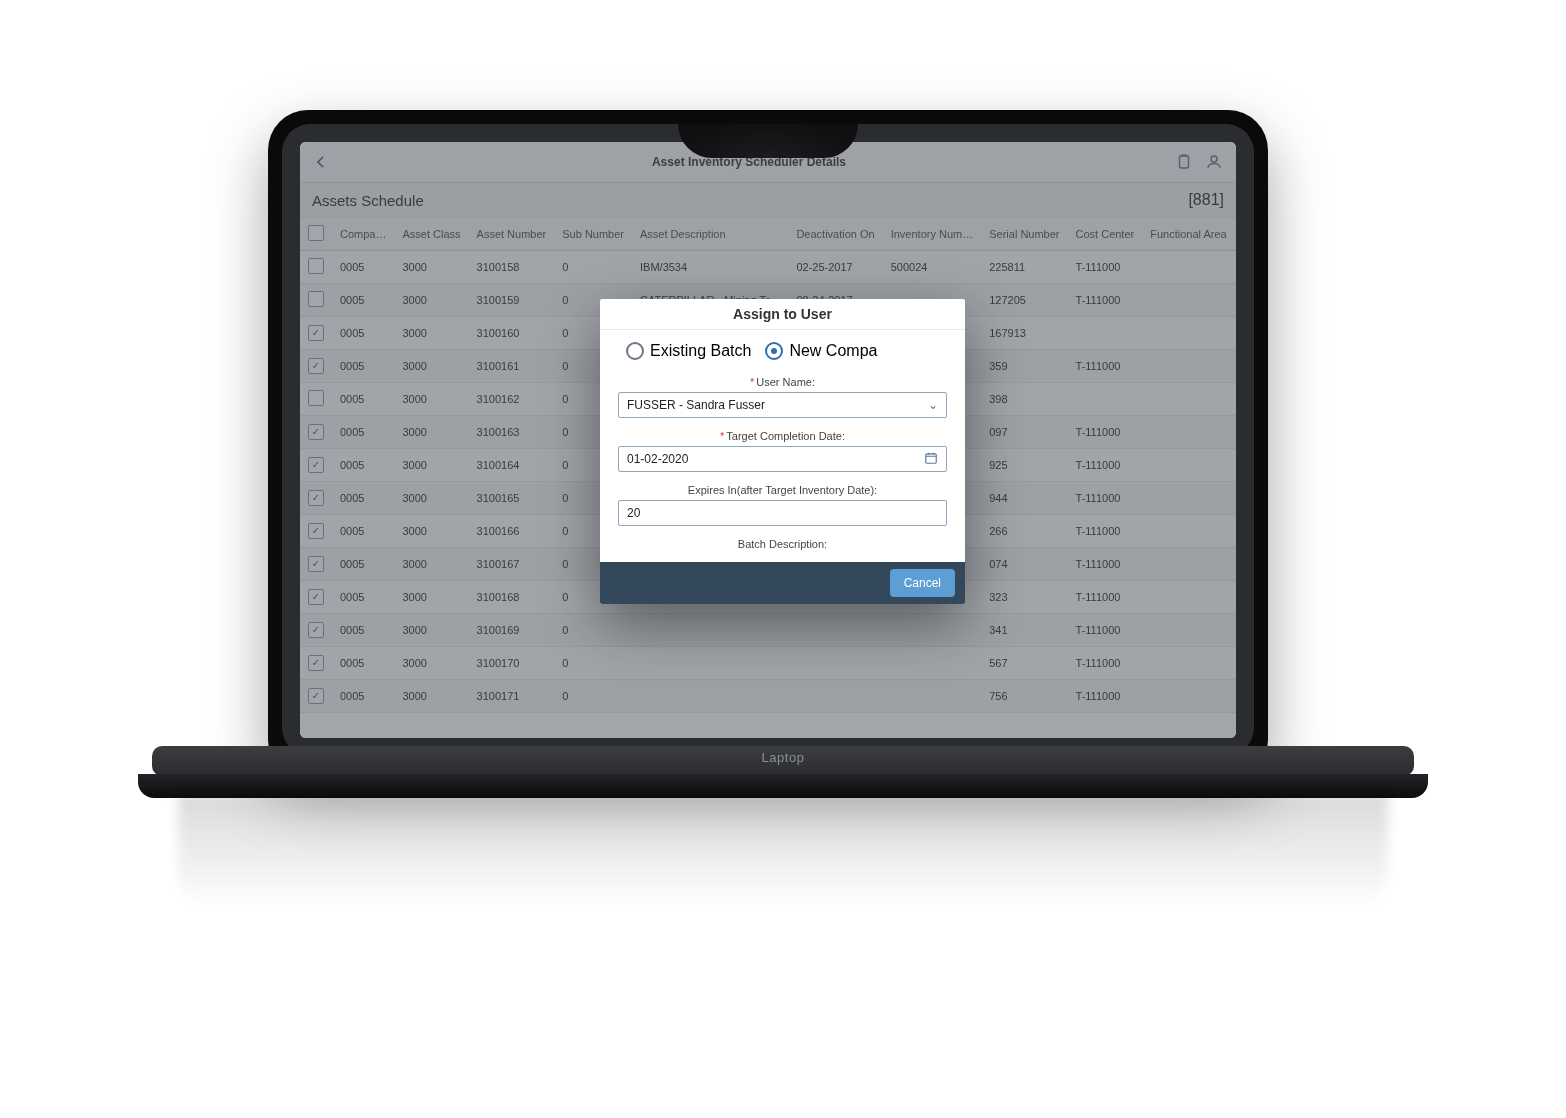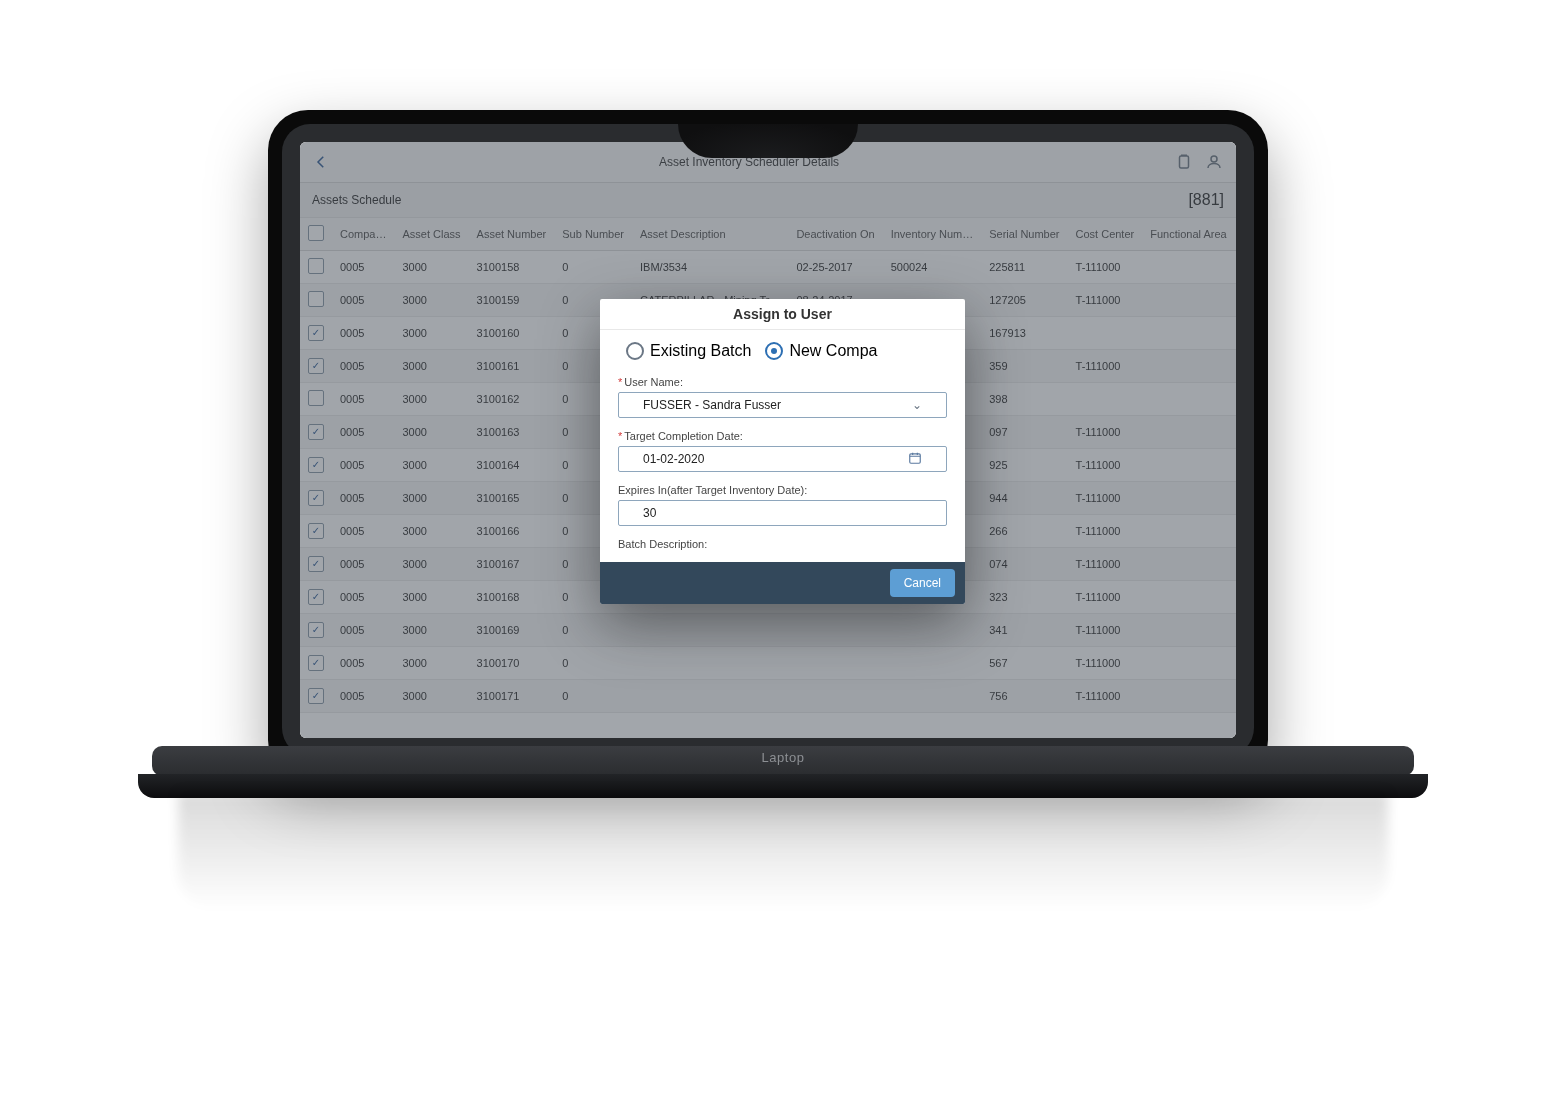--- a/index.html
+++ b/index.html
@@ -13,47 +13,47 @@
   .deck{position:absolute;left:0;right:0;top:716px;height:54px;border-radius:14px;}
   .deck-top{position:absolute;left:14px;right:14px;top:0;height:30px;background:linear-gradient(#3b3d41,#2a2c2f);border-radius:10px;}
   .deck-front{position:absolute;left:0;right:0;top:28px;height:24px;background:linear-gradient(#222427,#0c0c0e);border-radius:0 0 16px 16px;}
   .deck-label{position:absolute;left:50%;top:4px;transform:translateX(-50%);color:#8c8f93;font-size:13px;letter-spacing:.5px;}
   .reflection{position:absolute;left:40px;right:40px;top:762px;height:120px;background:linear-gradient(rgba(0,0,0,.25),rgba(0,0,0,0));filter:blur(6px);border-radius:0 0 40px 40px;opacity:.6;}
 
   
   .app{position:absolute;inset:0;display:flex;flex-direction:column;font-size:12px;color:#333;}
   .app-header{height:40px;flex:none;display:flex;align-items:center;border-bottom:1px solid #d8d8d8;background:#f7f7f7;padding:0 10px;}
   .app-header .back{width:22px;height:22px;display:flex;align-items:center;justify-content:center;color:#356199;cursor:pointer;}
-  .app-header .title{flex:1;text-align:center;font-weight:400;color:#3a3a3a;font-size:12px;}
+  .app-header .title{flex:1;text-align:center;font-weight:700;color:#3a3a3a;font-size:12px;}
   .app-header .tool{width:24px;height:24px;display:flex;align-items:center;justify-content:center;color:#6f7a85;margin-left:6px;cursor:pointer;}
   .subhead{height:34px;flex:none;display:flex;align-items:center;justify-content:space-between;padding:0 12px;background:#f2f2f2;border-bottom:1px solid #e5e5e5;}
-  .subhead .label{font-size:12px;color:#333;}
+  .subhead .label{font-size:15px;color:#333;}
   .subhead .count{font-size:16px;color:#333;}
   .table-wrap{flex:1;overflow:auto;background:#fff;}
   table{border-collapse:collapse;width:100%;font-size:11px;color:#333;}
   th,td{border-bottom:1px solid #e9e9e9;padding:6px 8px;text-align:left;white-space:nowrap;height:20px;}
   thead th{background:#f7f7f7;font-weight:400;color:#555;border-bottom:1px solid #d8d8d8;}
   tbody tr:nth-child(even){background:#f5f5f5;}
   tbody tr:nth-child(odd){background:#fefefe;}
   .cb{width:14px;height:14px;border:1px solid #8a9aa8;border-radius:2px;display:inline-flex;align-items:center;justify-content:center;background:#fff;}
   .cb.checked::after{content:"✓";font-size:10px;color:#356199;line-height:1;}
   th.col-chk,td.col-chk{width:22px;text-align:center;}
 
   
   .modal{position:absolute;left:300px;top:157px;width:365px;background:#fff;border-radius:2px;box-shadow:0 20px 60px rgba(0,0,0,.45);z-index:20;overflow:hidden;}
   .modal-title{height:30px;display:flex;align-items:center;justify-content:center;font-weight:700;color:#333;border-bottom:1px solid #e8e8e8;font-size:14px;}
-  .modal-body{padding:12px 18px 8px 18px;}
+  .modal-body{padding:12px 18px 8px 18px;text-align:center;}
   .radio-row{display:flex;align-items:center;gap:14px;margin-bottom:16px;padding-left:8px;}
   .radio{display:flex;align-items:center;gap:6px;cursor:pointer;}
   .radio .dot{width:14px;height:14px;border:2px solid #6b7785;border-radius:50%;display:flex;align-items:center;justify-content:center;}
   .radio.selected .dot{border-color:#2d6fb3;}
   .radio.selected .dot::after{content:"";width:6px;height:6px;background:#2d6fb3;border-radius:50%;}
   .field-lbl{font-size:11px;color:#444;margin-bottom:4px;}
   .req{color:#d23b3b;margin-right:2px;}
-  .select,.input{width:100%;height:26px;border:1px solid #8ea6bc;border-radius:2px;display:flex;align-items:center;padding:0 24px;font-size:12px;color:#222;box-sizing:border-box;margin-bottom:12px;position:relative;background:#fff;}
+  .select,.input{width:100%;height:26px;border:1px solid #8ea6bc;border-radius:2px;display:flex;align-items:center;padding:0 8px;font-size:12px;color:#222;box-sizing:border-box;margin-bottom:12px;position:relative;background:#fff;}
   .select .chev{margin-left:auto;color:#6a7684;}
   .input .cal{margin-left:auto;color:#5b7aa0;}
   .modal-footer{height:42px;background:#33485b;display:flex;align-items:center;justify-content:flex-end;padding:0 10px;}
   .btn-cancel{height:28px;padding:0 14px;background:#5d9ed4;color:#fff;border-radius:4px;display:flex;align-items:center;font-size:12px;cursor:pointer;border:none;text-align:right;}
 
   .icon-svg{width:18px;height:18px;fill:none;stroke:currentColor;stroke-width:2;}
 </style>
 </head>
 <body>
 
@@ -339,21 +339,21 @@
                 <span class="cal">
                   <svg width="14" height="14" viewBox="0 0 24 24" fill="none" stroke="currentColor" stroke-width="2">
                       <rect x="3" y="5" width="18" height="16" rx="2"></rect>
                       <path d="M3 9h18M8 3v4M16 3v4"></path>
                     </svg>
                 </span>
               </div>
 
               <div class="field-lbl"><span>Expires In(after Target Inventory Date):</span></div>
               <div class="input">
-                <span>30</span>
+                <span>20</span>
               </div>
 
               <div class="field-lbl"><span>Batch Description:</span></div>
             </div>
             <div class="modal-footer">
               <button class="btn-cancel">Cancel</button>
             </div>
           </div>
 
         </div>

